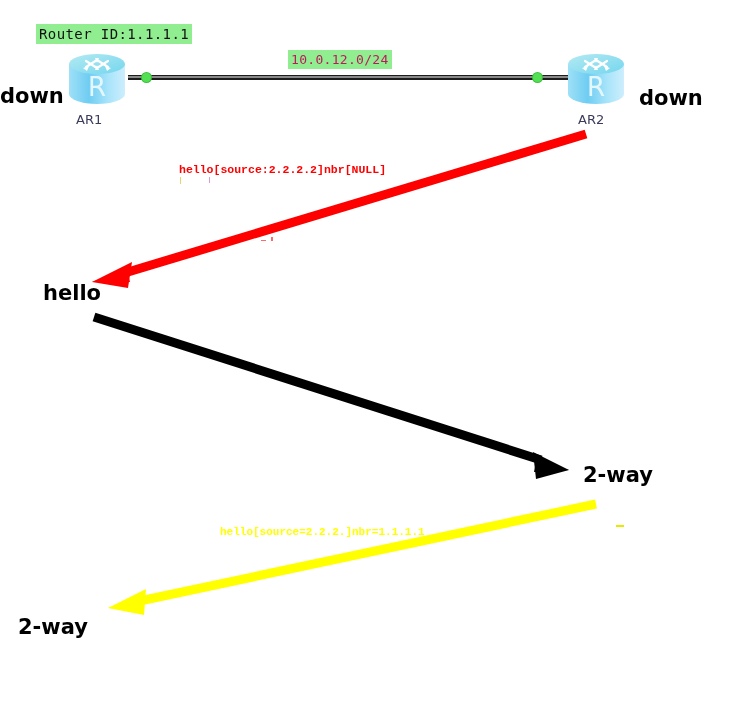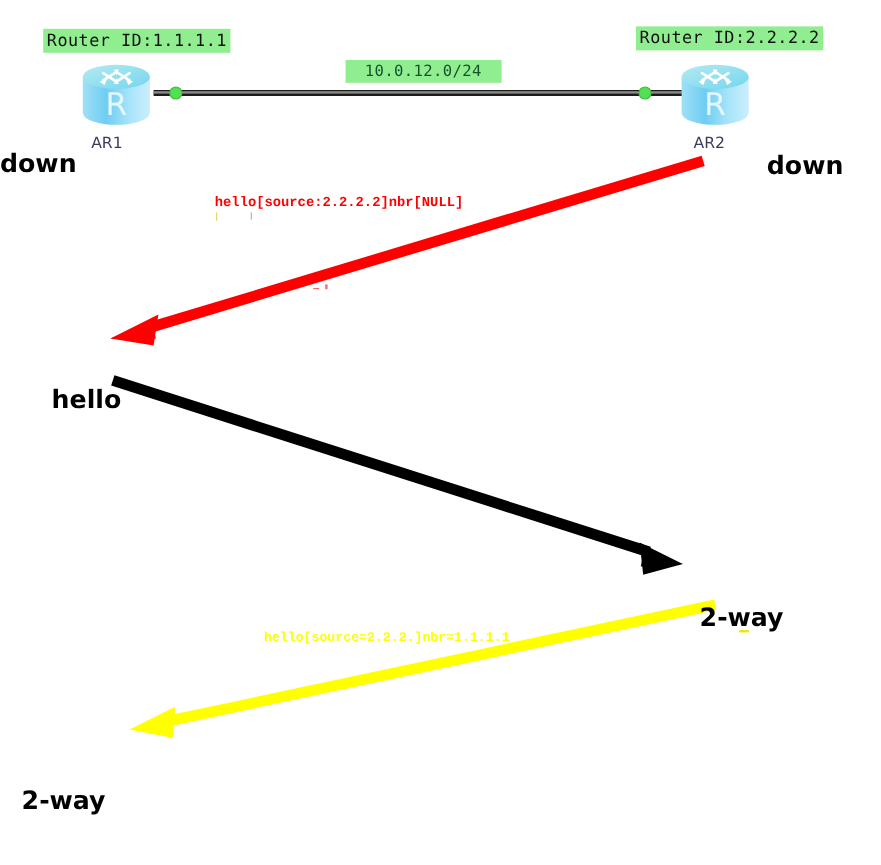--- a/index.html
+++ b/index.html
@@ -27,26 +27,26 @@
     font-family: "DejaVu Sans Mono", "Liberation Mono", monospace;
     font-size: 14px;
     letter-spacing: 0.4px;
     line-height: 18px;
     padding: 1px 3px;
     white-space: nowrap;
   }
   .net-label {
     position: absolute;
     background: #90ee90;
-    color: #14532d;
+    color: #be185d;
     font-family: "DejaVu Sans Mono", "Liberation Mono", monospace;
     font-size: 13px;
     letter-spacing: 0.3px;
     line-height: 17px;
-    padding: 1px 16px;
+    padding: 1px 3px;
     white-space: nowrap;
   }
   .router {
     position: absolute;
     width: 62px;
     height: 52px;
   }
   .router-name {
     position: absolute;
     font-family: "DejaVu Sans", "Liberation Sans", sans-serif;
@@ -79,21 +79,20 @@
   }
 
   
   .state {
     position: absolute;
     font-family: "DejaVu Sans", "Liberation Sans", sans-serif;
     font-weight: bold;
     font-size: 21px;
     color: #000000;
     white-space: nowrap;
-    margin-top: 40px;
   }
 
   
   .msg {
     position: absolute;
     font-family: Liberation Mono, monospace;
     font-weight: bold;
     white-space: nowrap;
   }
   .msg-red    { color: #fe0000; font-size: 11.5px; }
@@ -110,21 +109,20 @@
   }
   .speck { position: absolute; }
 </style>
 </head>
 <body>
 
 <div id="canvas">
 
   <div class="id-label" style="left:36px; top:24px;">Router ID:1.1.1.1</div>
 
-  <div class="id-label" style="left:530px; top:22px;">Router ID:2.2.2.2</div>
 
   <div class="net-label" style="left:288px; top:50px;">10.0.12.0/24</div>
 
   <div class="link-line" style="left:128px; top:75px; width:484px;"></div>
   <div class="link-dot" style="left:142px; top:73px;"></div>
   <div class="link-dot" style="left:533px; top:73px;"></div>
 
   <div class="router" style="left:66px; top:53px;">
     <svg width="62" height="52" viewBox="0 0 62 52">
       <defs>

